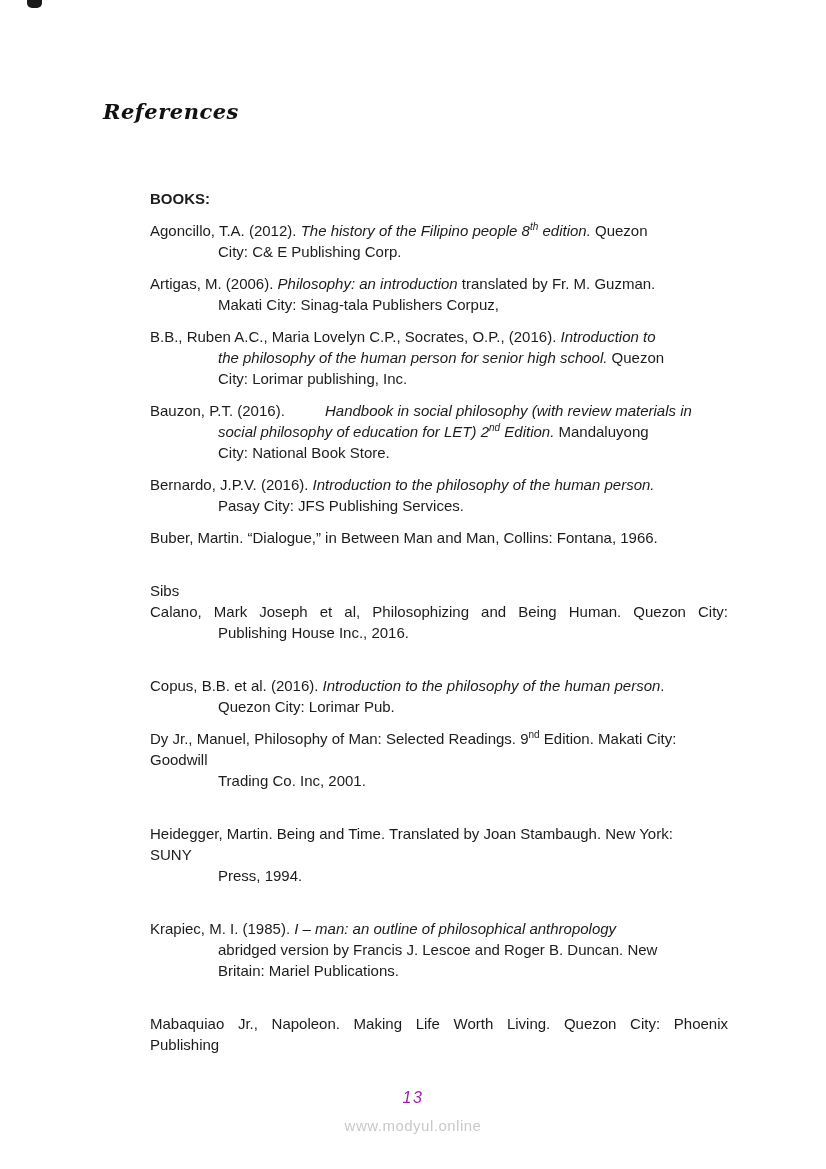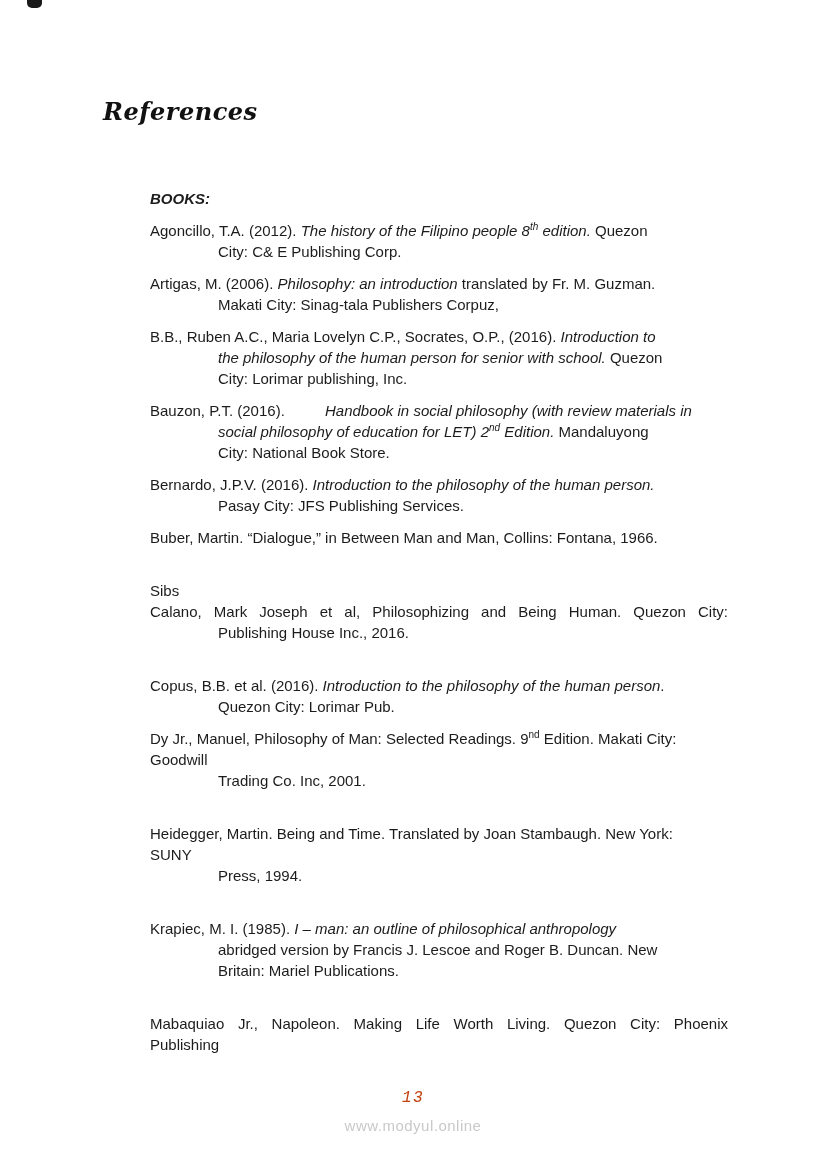--- a/index.html
+++ b/index.html
@@ -24,35 +24,34 @@
     background: #1a1a1a;
     border-radius: 0 0 5px 5px;
   }
   .title {
     position: absolute;
     left: 103px;
     top: 98px;
     font-family: "DejaVu Serif", serif;
     font-style: italic;
     font-weight: bold;
-    font-size: 24px;
+    font-size: 21px;
     line-height: 28px;
     color: #111111;
     letter-spacing: 0.5px;
   }
   .content {
     position: absolute;
     left: 150px;
     top: 188px;
     width: 578px;
   }
   .books-heading {
     font-weight: bold;
     line-height: 21px;
-    font-style: italic;
   }
   .reference {
     margin-top: 11px;
     line-height: 21px;
   }
   .reference.space-before { margin-top: 32px; }
   .ref-line { white-space: nowrap; }
   .ref-line.indent-1 { padding-left: 68px; }
   .ref-line.justify {
     white-space: normal;
@@ -64,25 +63,25 @@
     vertical-align: super;
     line-height: 0;
     margin-top: 36px;
   }
   .page-number {
     position: absolute;
     top: 1089px;
     left: 0;
     width: 100%;
     text-align: center;
-    font-family: Liberation Mono, monospace;
+    font-family: Liberation Sans, sans-serif;
     font-style: italic;
     font-size: 16px;
     letter-spacing: 1.5px;
-    color: #c2410c;
+    color: #a21caf;
   }
   .watermark {
     position: absolute;
     top: 1117px;
     left: 0;
     width: 100%;
     text-align: center;
     font-size: 15px;
     color: #c9c9c9;
     letter-spacing: 0.5px;
@@ -102,21 +101,21 @@
         <div class="reference">
           <div class="ref-line indent-0"><span>Agoncillo, T.A. (2012). </span><span style="font-style: italic;">The history of the Filipino people 8</span><sup style="font-style: italic;">th</sup><span style="font-style: italic;"> edition.</span><span> Quezon</span></div>
           <div class="ref-line indent-1"><span>City: C&amp; E Publishing Corp.</span></div>
         </div>
         <div class="reference">
           <div class="ref-line indent-0"><span>Artigas, M. (2006). </span><span style="font-style: italic;">Philosophy: an introduction</span><span> translated by Fr. M. Guzman.</span></div>
           <div class="ref-line indent-1"><span>Makati City: Sinag-tala Publishers Corpuz,</span></div>
         </div>
         <div class="reference">
           <div class="ref-line indent-0"><span>B.B., Ruben A.C., Maria Lovelyn C.P., Socrates, O.P., (2016). </span><span style="font-style: italic;">Introduction to</span></div>
-          <div class="ref-line indent-1"><span style="font-style: italic;">the philosophy of the human person for senior with school.</span><span> Quezon</span></div>
+          <div class="ref-line indent-1"><span style="font-style: italic;">the philosophy of the human person for senior high school.</span><span> Quezon</span></div>
           <div class="ref-line indent-1"><span>City: Lorimar publishing, Inc.</span></div>
         </div>
         <div class="reference">
           <div class="ref-line indent-0"><span>Bauzon, P.T. (2016). </span><span style="font-style: italic; margin-left: 36px;">Handbook in social philosophy (with review materials in</span></div>
           <div class="ref-line indent-1"><span style="font-style: italic;">social philosophy of education for LET) 2</span><sup style="font-style: italic;">nd</sup><span style="font-style: italic;"> Edition.</span><span> Mandaluyong</span></div>
           <div class="ref-line indent-1"><span>City: National Book Store.</span></div>
         </div>
         <div class="reference">
           <div class="ref-line indent-0"><span>Bernardo, J.P.V. (2016). </span><span style="font-style: italic;">Introduction to the philosophy of the human person.</span></div>
           <div class="ref-line indent-1"><span>Pasay City: JFS Publishing Services.</span></div>

